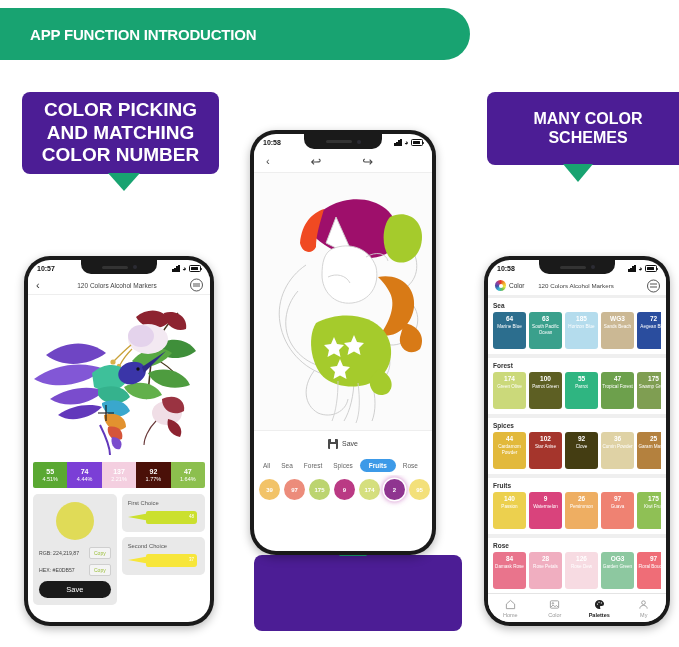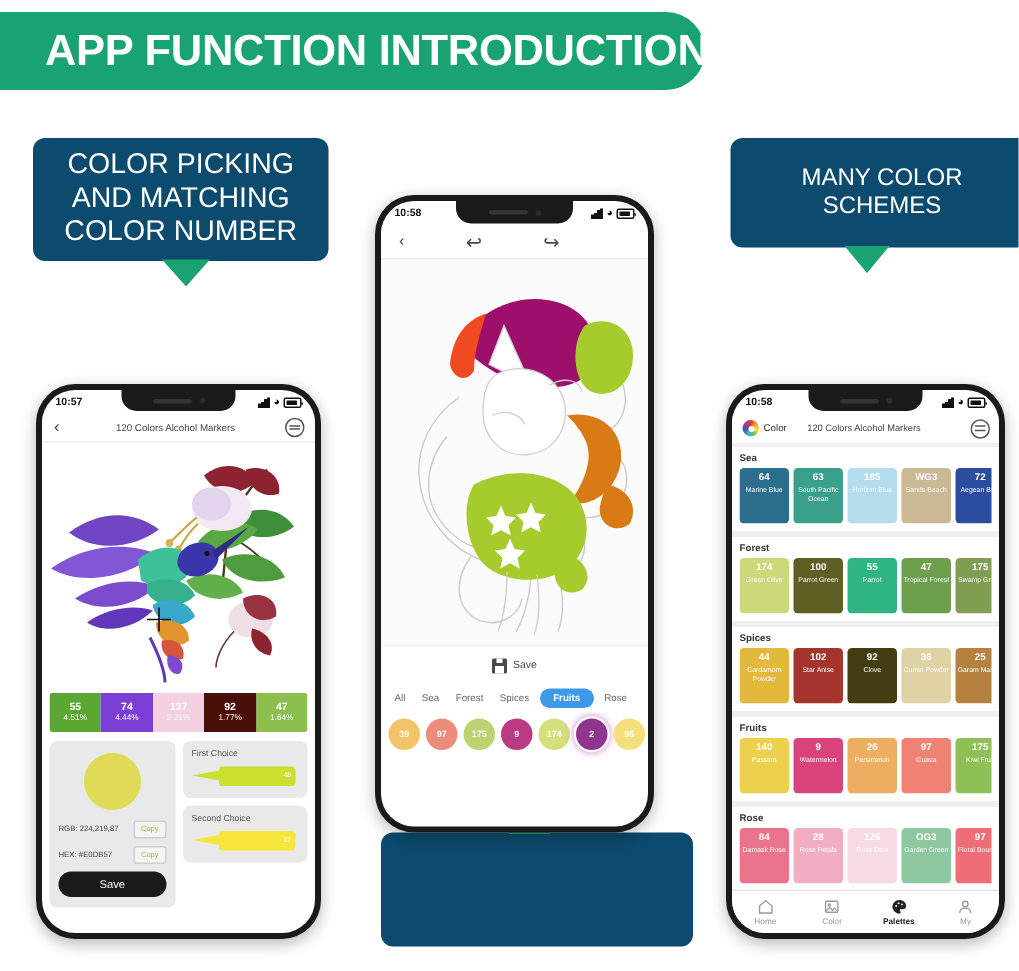--- a/index.html
+++ b/index.html
@@ -15,34 +15,34 @@
   .banner {
     position: absolute;
     left: -20px; top: 8px;
     width: 490px; height: 52px;
     background: #18a371;
     border-radius: 0 26px 26px 0;
     display: flex; align-items: center;
   }
   .banner-text {
     color: #ffffff;
-    font-size: 29px;
+    font-size: 15px;
     font-weight: bold;
     letter-spacing: -0.2px;
     margin-left: 50px;
     white-space: nowrap;
   }
 
   
   .bubble {
     position: absolute;
-    background: #0c4a6e;
+    background: #4c1d95;
     border-radius: 8px;
     color: #fff;
-    font-weight: normal;
+    font-weight: bold;
     display: flex;
     flex-direction: column;
     justify-content: center;
     align-items: center;
     text-align: center;
     line-height: 1.18;
   }
   .bubble .tail {
     position: absolute;
     width: 0; height: 0;

